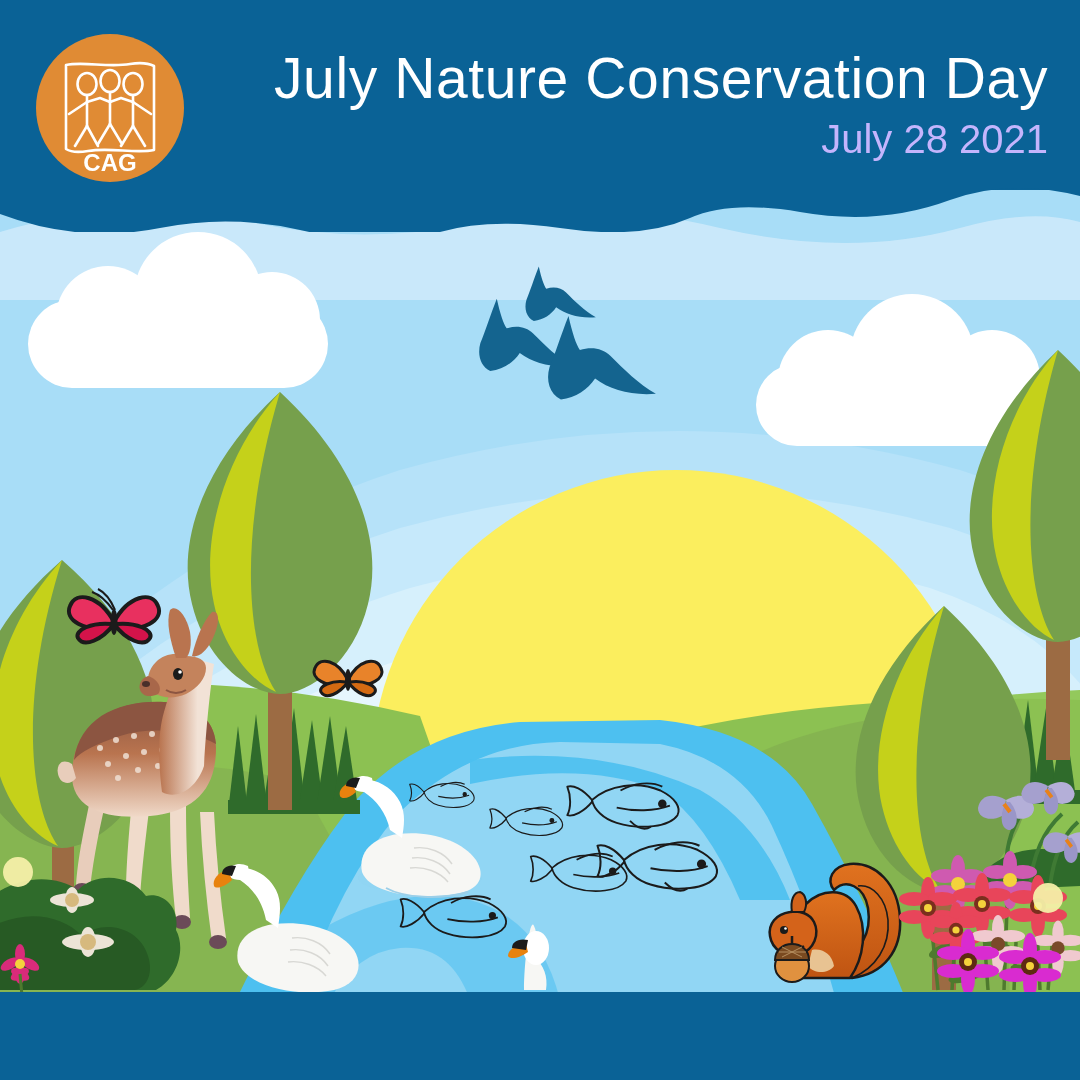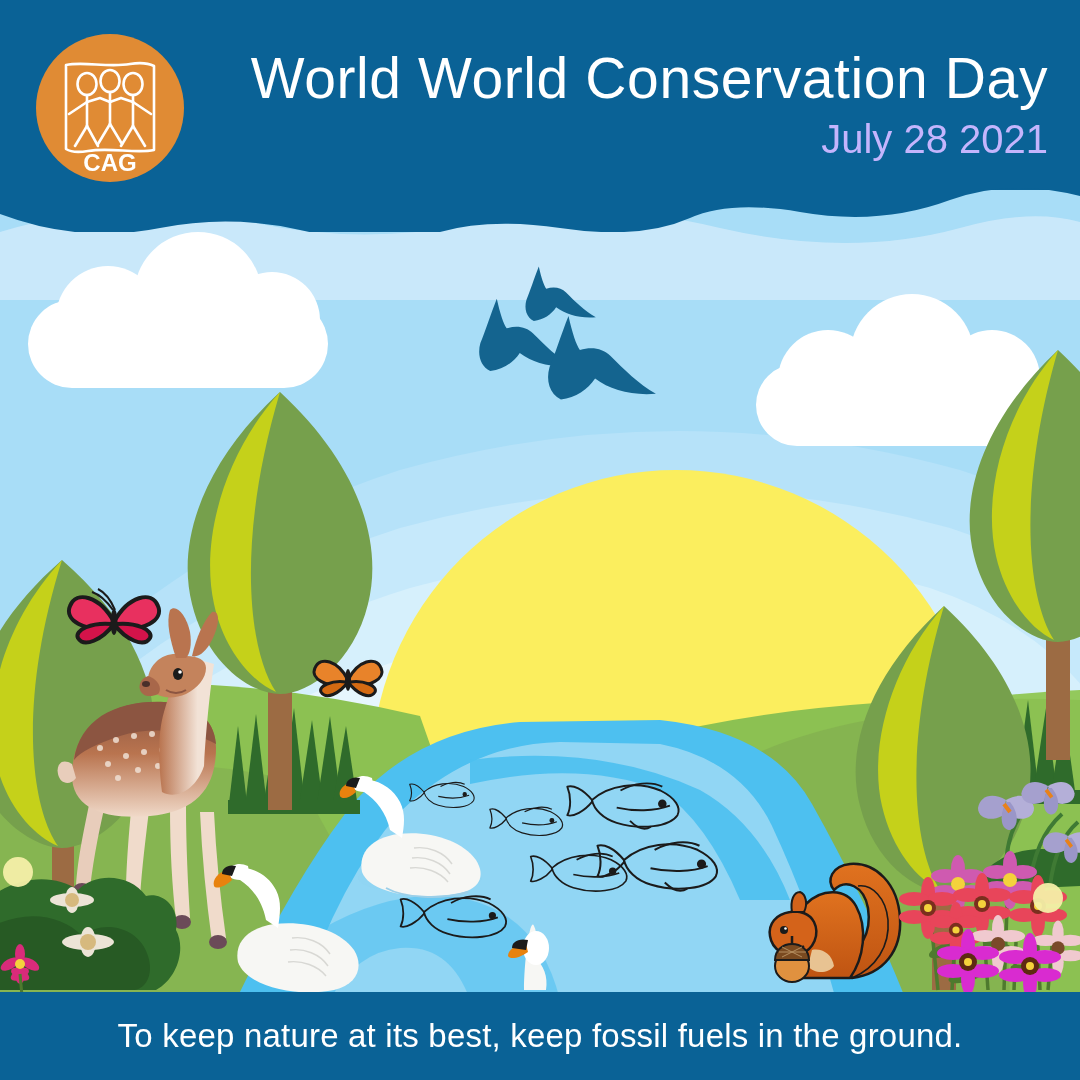--- a/index.html
+++ b/index.html
@@ -554,20 +554,19 @@
         <path d="M51,92 L62,112"></path>
       <path d="M74,90 L62,110"></path>
         <path d="M74,90 L86,110"></path>
       <path d="M97,92 L85,112"></path>
         <path d="M97,92 L109,112"></path>
     </g>
     <text x="74" y="137" text-anchor="middle" fill="#ffffff" font-family="Liberation Sans, sans-serif" font-size="24" font-weight="bold">CAG</text>
   </svg>
 
   <div class="title-block">
-    <div class="title">World World Conservation Day</div>
+    <div class="title">July Nature Conservation Day</div>
     <div class="subtitle">July 28 2021</div>
   </div>
 
   <div class="footer-band"></div>
-  <div class="tagline">To keep nature at its best, keep fossil fuels in the ground.</div>
 
 </div>
 
 </body></html>

